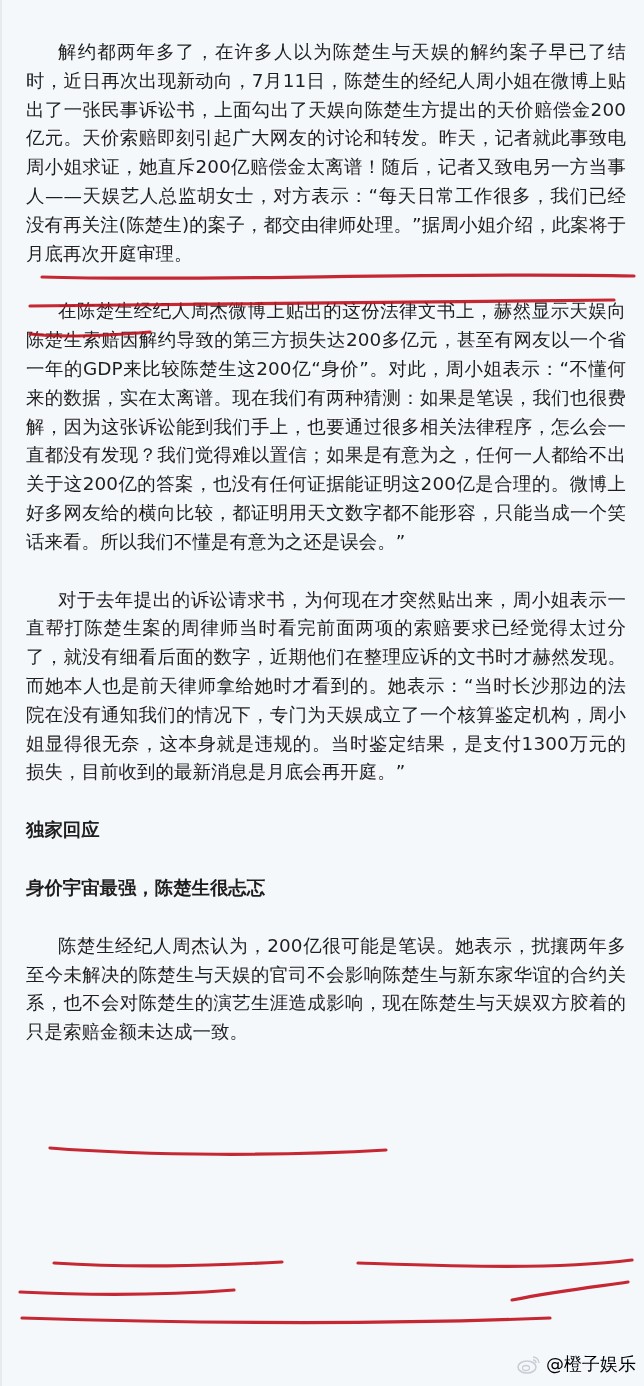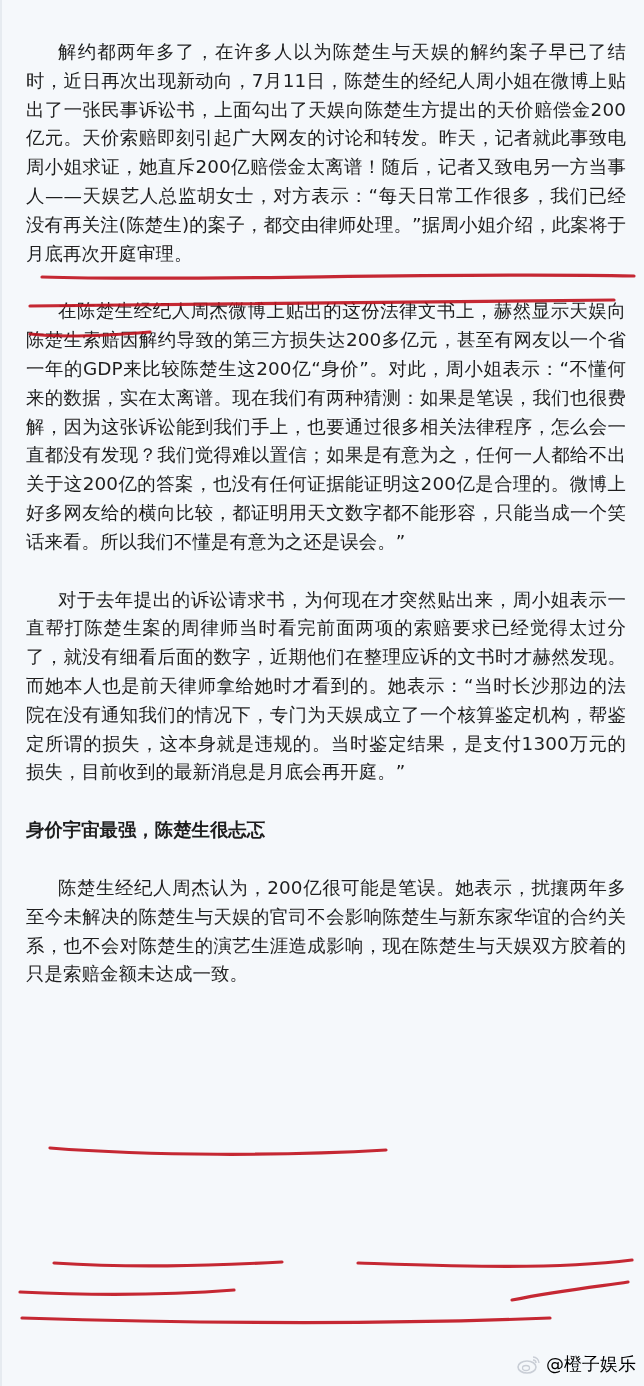--- a/index.html
+++ b/index.html
@@ -40,21 +40,22 @@
   }
   .wb-icon { width: 26px; height: 22px; }
 </style>
 </head>
 <body>
 
 <div class="page">
   <div class="article">
     <p class="para">解约都两年多了，在许多人以为陈楚生与天娱的解约案子早已了结时，近日再次出现新动向，7月11日，陈楚生的经纪人周小姐在微博上贴出了一张民事诉讼书，上面勾出了天娱向陈楚生方提出的天价赔偿金200亿元。天价索赔即刻引起广大网友的讨论和转发。昨天，记者就此事致电周小姐求证，她直斥200亿赔偿金太离谱！随后，记者又致电另一方当事人——天娱艺人总监胡女士，对方表示：“每天日常工作很多，我们已经没有再关注(陈楚生)的案子，都交由律师处理。”据周小姐介绍，此案将于月底再次开庭审理。</p>
     <p class="para">在陈楚生经纪人周杰微博上贴出的这份法律文书上，赫然显示天娱向陈楚生索赔因解约导致的第三方损失达200多亿元，甚至有网友以一个省一年的GDP来比较陈楚生这200亿“身价”。对此，周小姐表示：“不懂何来的数据，实在太离谱。现在我们有两种猜测：如果是笔误，我们也很费解，因为这张诉讼能到我们手上，也要通过很多相关法律程序，怎么会一直都没有发现？我们觉得难以置信；如果是有意为之，任何一人都给不出关于这200亿的答案，也没有任何证据能证明这200亿是合理的。微博上好多网友给的横向比较，都证明用天文数字都不能形容，只能当成一个笑话来看。所以我们不懂是有意为之还是误会。”</p>
-    <p class="para">对于去年提出的诉讼请求书，为何现在才突然贴出来，周小姐表示一直帮打陈楚生案的周律师当时看完前面两项的索赔要求已经觉得太过分了，就没有细看后面的数字，近期他们在整理应诉的文书时才赫然发现。而她本人也是前天律师拿给她时才看到的。她表示：“当时长沙那边的法院在没有通知我们的情况下，专门为天娱成立了一个核算鉴定机构，帮鉴定所谓的损失，这本身就是违规的。当时鉴定结果，是支付1300万元的损失，目前收到的最新消息是月底会再开庭。”</p>
+    <p class="para">对于去年提出的诉讼请求书，为何现在才突然贴出来，周小姐表示一直帮打陈楚生案的周律师当时看完前面两项的索赔要求已经觉得太过分了，就没有细看后面的数字，近期他们在整理应诉的文书时才赫然发现。而她本人也是前天律师拿给她时才看到的。她表示：“当时长沙那边的法院在没有通知我们的情况下，专门为天娱成立了一个核算鉴定机构，周小姐显得很无奈，这本身就是违规的。当时鉴定结果，是支付1300万元的损失，目前收到的最新消息是月底会再开庭。”</p>
+    <h3 class="heading">独家回应</h3>
     <h3 class="heading">身价宇宙最强，陈楚生很忐忑</h3>
     <p class="para">陈楚生经纪人周杰认为，200亿很可能是笔误。她表示，扰攘两年多至今未解决的陈楚生与天娱的官司不会影响陈楚生与新东家华谊的合约关系，也不会对陈楚生的演艺生涯造成影响，现在陈楚生与天娱双方胶着的只是索赔金额未达成一致。</p>
 
   </div>
 
   <svg class="marks" viewBox="0 0 644 1386">
     <g fill="none" stroke="#c0121e" stroke-width="3.2" stroke-linecap="round" opacity="0.9">
       <path d="M40 277 C 200 282, 420 272, 632 276"></path>
       <path d="M28 306 C 200 304, 400 302, 612 300"></path>
       <path d="M28 334 C 60 338, 100 336, 148 332"></path>

